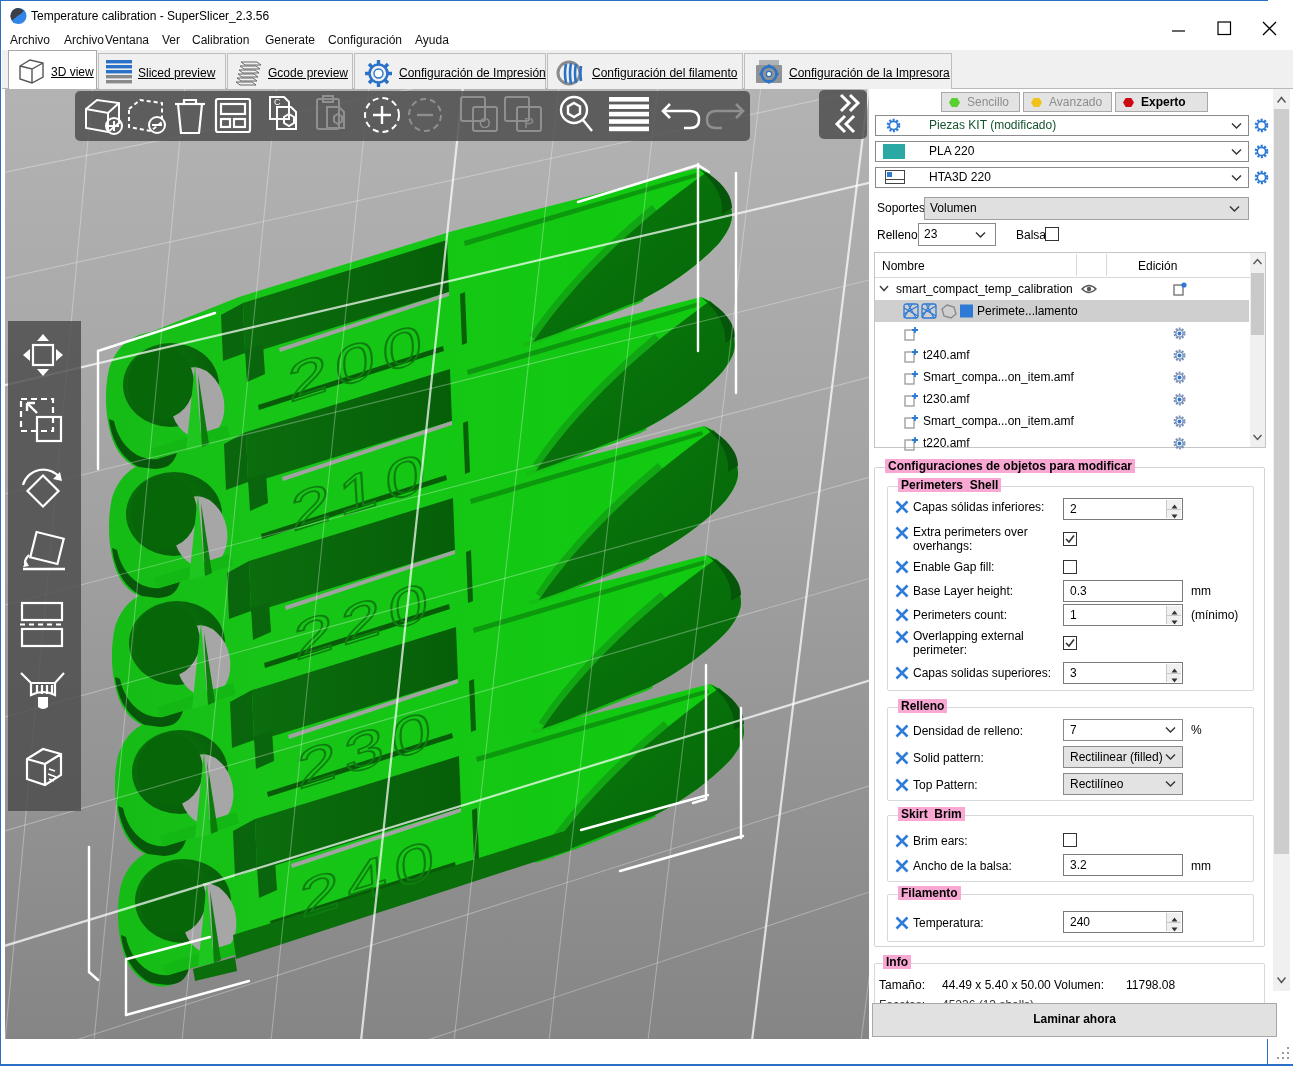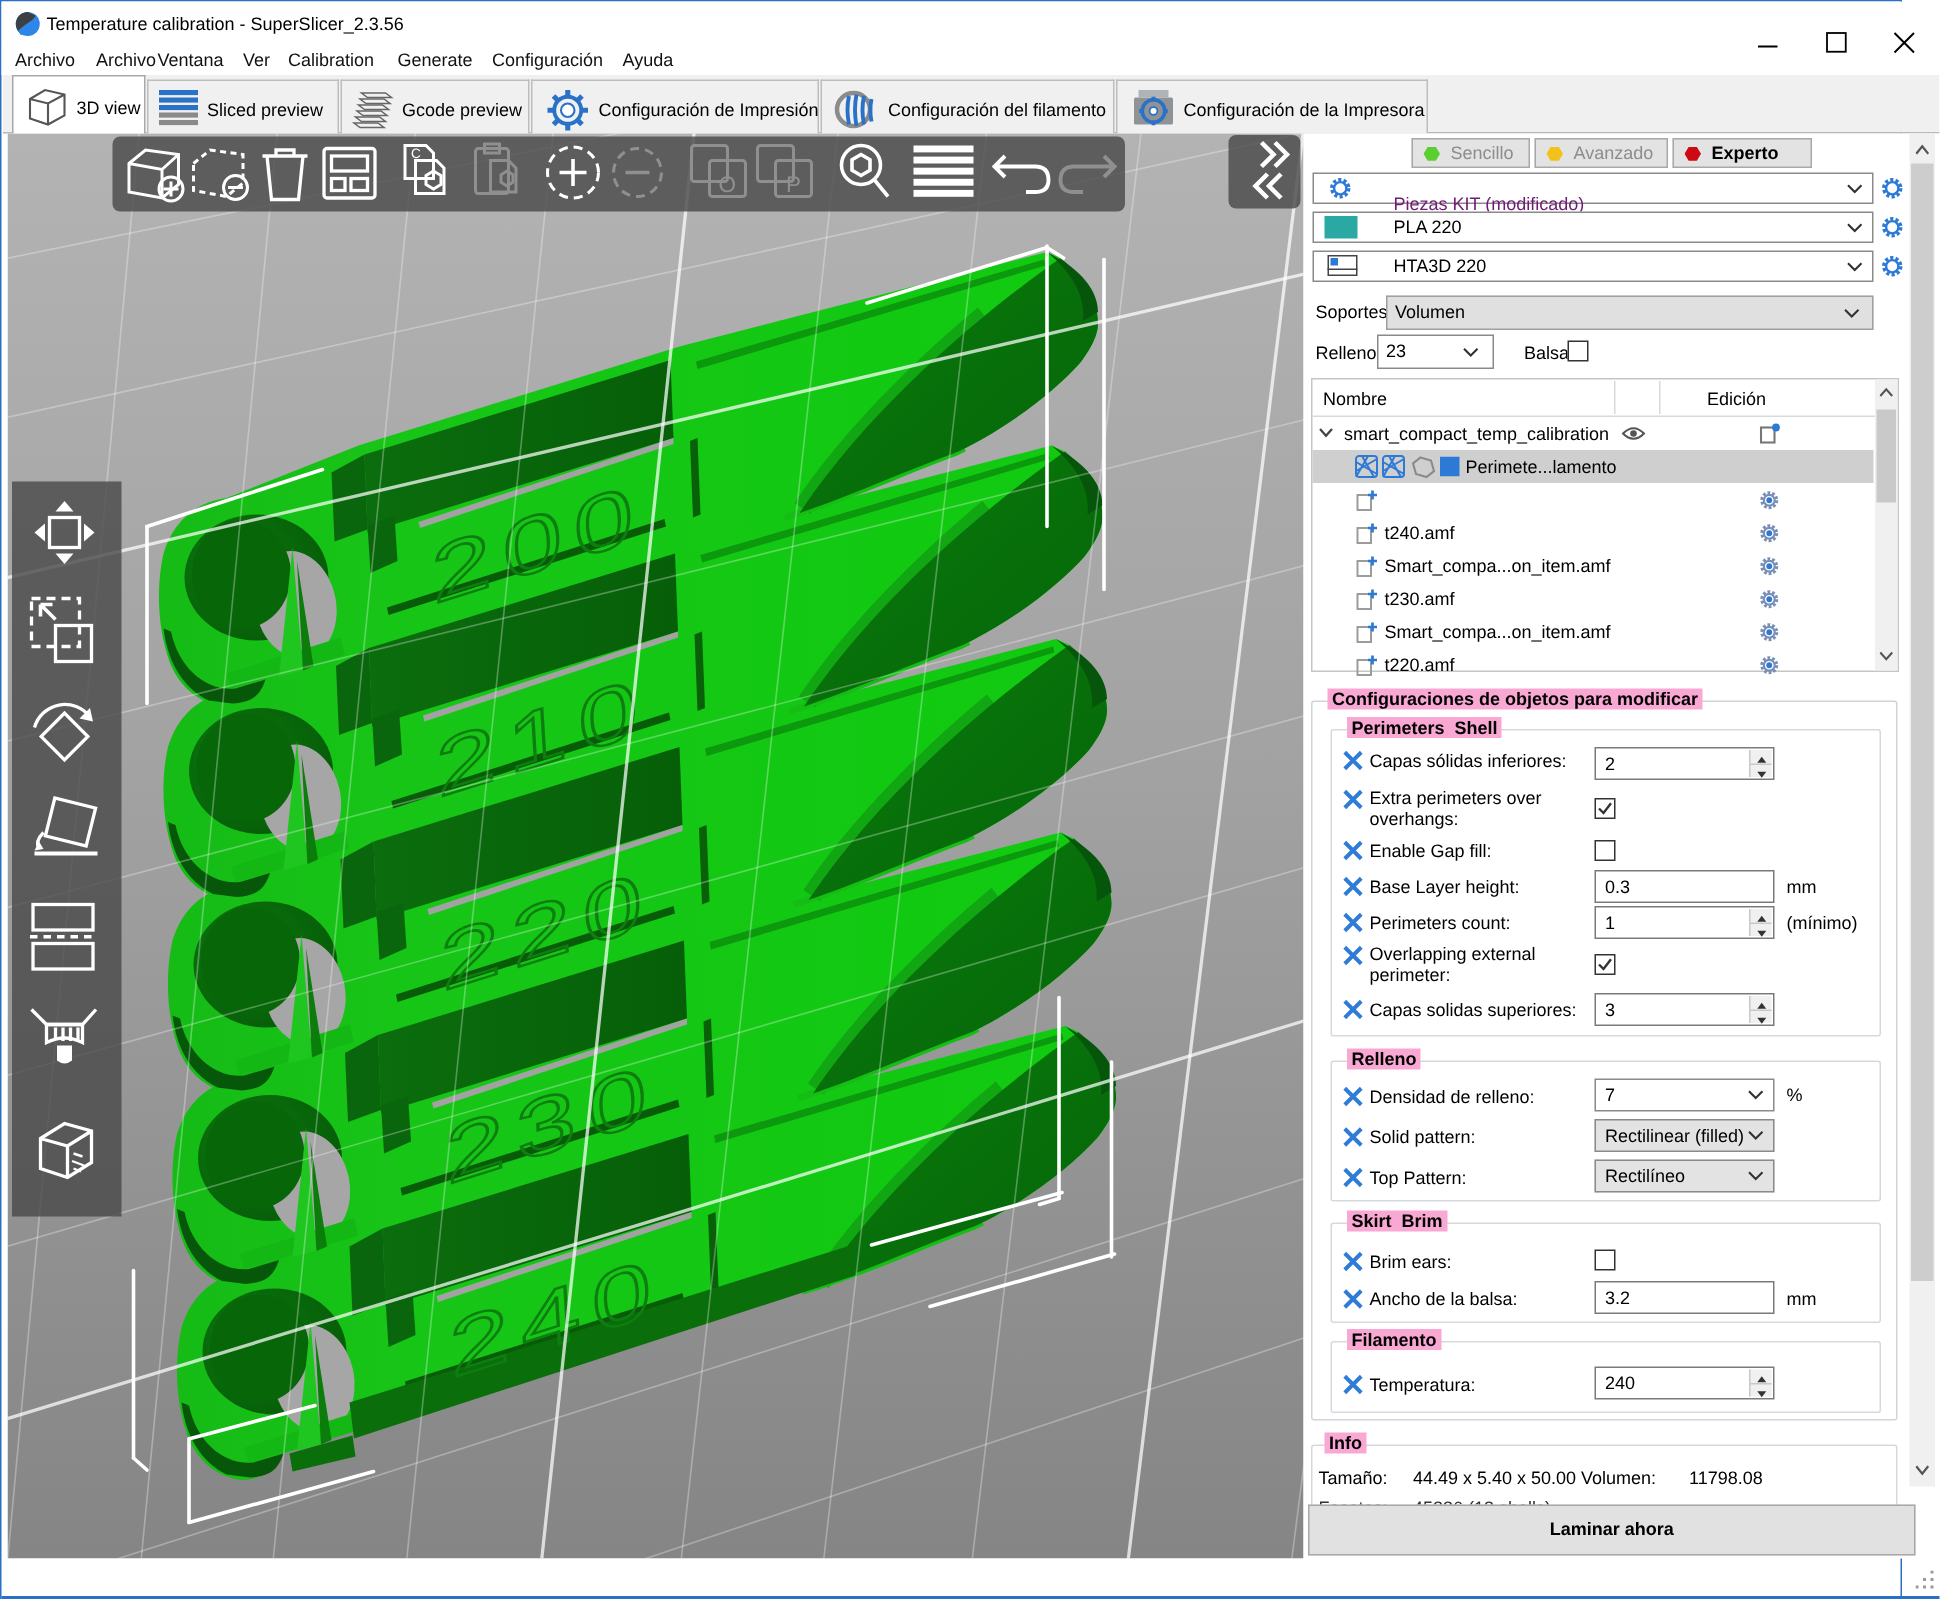--- a/index.html
+++ b/index.html
@@ -5,21 +5,21 @@
 .abs{position:absolute;}
 #win{position:relative;width:1268px;height:1066px;background:#fff;
  border-left:1px solid #2a70c6;border-right:1px solid #2a70c6;border-top:1px solid #2a70c6;}
 #titlebar{left:0;top:0;width:1293px;height:28px;background:#fff;}
 #title-text{left:30px;top:8px;font-size:12px;color:#000;}
 #menubar{left:0;top:28px;width:1293px;height:21px;background:#fff;font-size:12px;color:#111;}
 .mi{position:absolute;top:4px;}
 #tabbar{left:1px;top:49px;width:1291px;height:39px;background:#f0f0f0;border-bottom:1px solid #b9b9b9;}
 .tab{position:absolute;top:3px;height:36px;background:#f0f0f0;border:1px solid #bdbdbd;border-bottom:none;font-size:12px;color:#000;}
 .tab.active{background:#fff;height:39px;top:0px;border-color:#a8a8a8;z-index:3;}
-.tablbl{position:absolute;top:12px;}
+.tablbl{position:absolute;top:12px;text-decoration:underline;}
 .tab.active .tablbl{top:14px;}
 #statusbar{left:0;top:1038px;width:1293px;height:25px;background:#f0f0f0;border-top:1px solid #d4d4d4;font-size:12px;color:#222;}
 #bluebottom{left:0;top:1063px;width:1293px;height:3px;background:#2a70c6;}
 .panel-lbl{position:absolute;font-size:12px;color:#000;}
 .spin{position:absolute;background:#fff;border:1px solid #7a7a7a;font-size:12px;}
 .spin .val{position:absolute;left:6px;top:3px;}
 .spinbtn{position:absolute;right:1px;top:1px;width:15px;height:9px;background:#f0f0f0;border-left:1px solid #c8c8c8;}
 .spinbtn.dn{top:auto;bottom:1px;border-top:1px solid #c8c8c8;}
 .cb{position:absolute;width:14px;height:14px;background:#fff;border:1px solid #333;}
 .gb{position:absolute;border:1px solid #d5d9de;border-radius:2px;}
@@ -448,21 +448,21 @@
 <svg class="abs" style="left:1030px;top:96px" width="11" height="11" viewBox="0 0 12 12">
       <polygon points="3,1 9,1 12,6 9,11 3,11 0,6" fill="#f2c21a"></polygon>
     </svg>
 <div class="abs" style="left:1048px;top:94px;font-size:12px;color:#8d8d8d">Avanzado</div>
 <div class="abs" style="left:1114px;top:91px;width:93px;height:20px;background:#e3e3e3;border:1px solid #a8a8a8"></div>
 <svg class="abs" style="left:1122px;top:96px" width="11" height="11" viewBox="0 0 12 12">
       <polygon points="3,1 9,1 12,6 9,11 3,11 0,6" fill="#cc0a14"></polygon>
     </svg>
 <div class="abs" style="left:1140px;top:94px;font-size:12px;font-weight:bold;color:#000">Experto</div>
 <div class="abs" style="left:874px;top:114px;width:374px;height:21px;background:#fff;border:1px solid #8a8a8a"></div>
-<div class="abs" style="left:928px;top:128px;font-size:12px;color:#701a75">Piezas KIT (modificado)</div>
+<div class="abs" style="left:928px;top:117px;font-size:12px;color:#14532d">Piezas KIT (modificado)</div>
 <svg class="abs" style="left:1230px;top:121px" width="11" height="8" viewBox="0 0 11 8">
  <path d="M1 1.5 L5.5 6 L10 1.5" fill="none" stroke="#333" stroke-width="1.4"></path>
     </svg>
 <svg class="abs" style="left:1252px;top:116px" width="17" height="17" viewBox="0 0 17 17">
  <g stroke="#2c7ad6" fill="none">
         <circle cx="8.5" cy="8.5" r="5.6" stroke-width="2.4" stroke-dasharray="2.1 1.45"></circle>
  <circle cx="8.5" cy="8.5" r="4.1" stroke-width="1.6" stroke-dasharray="none"></circle>
       </g>
 </svg>
 <svg class="abs" style="left:884px;top:116px" width="17" height="17" viewBox="0 0 17 17">

